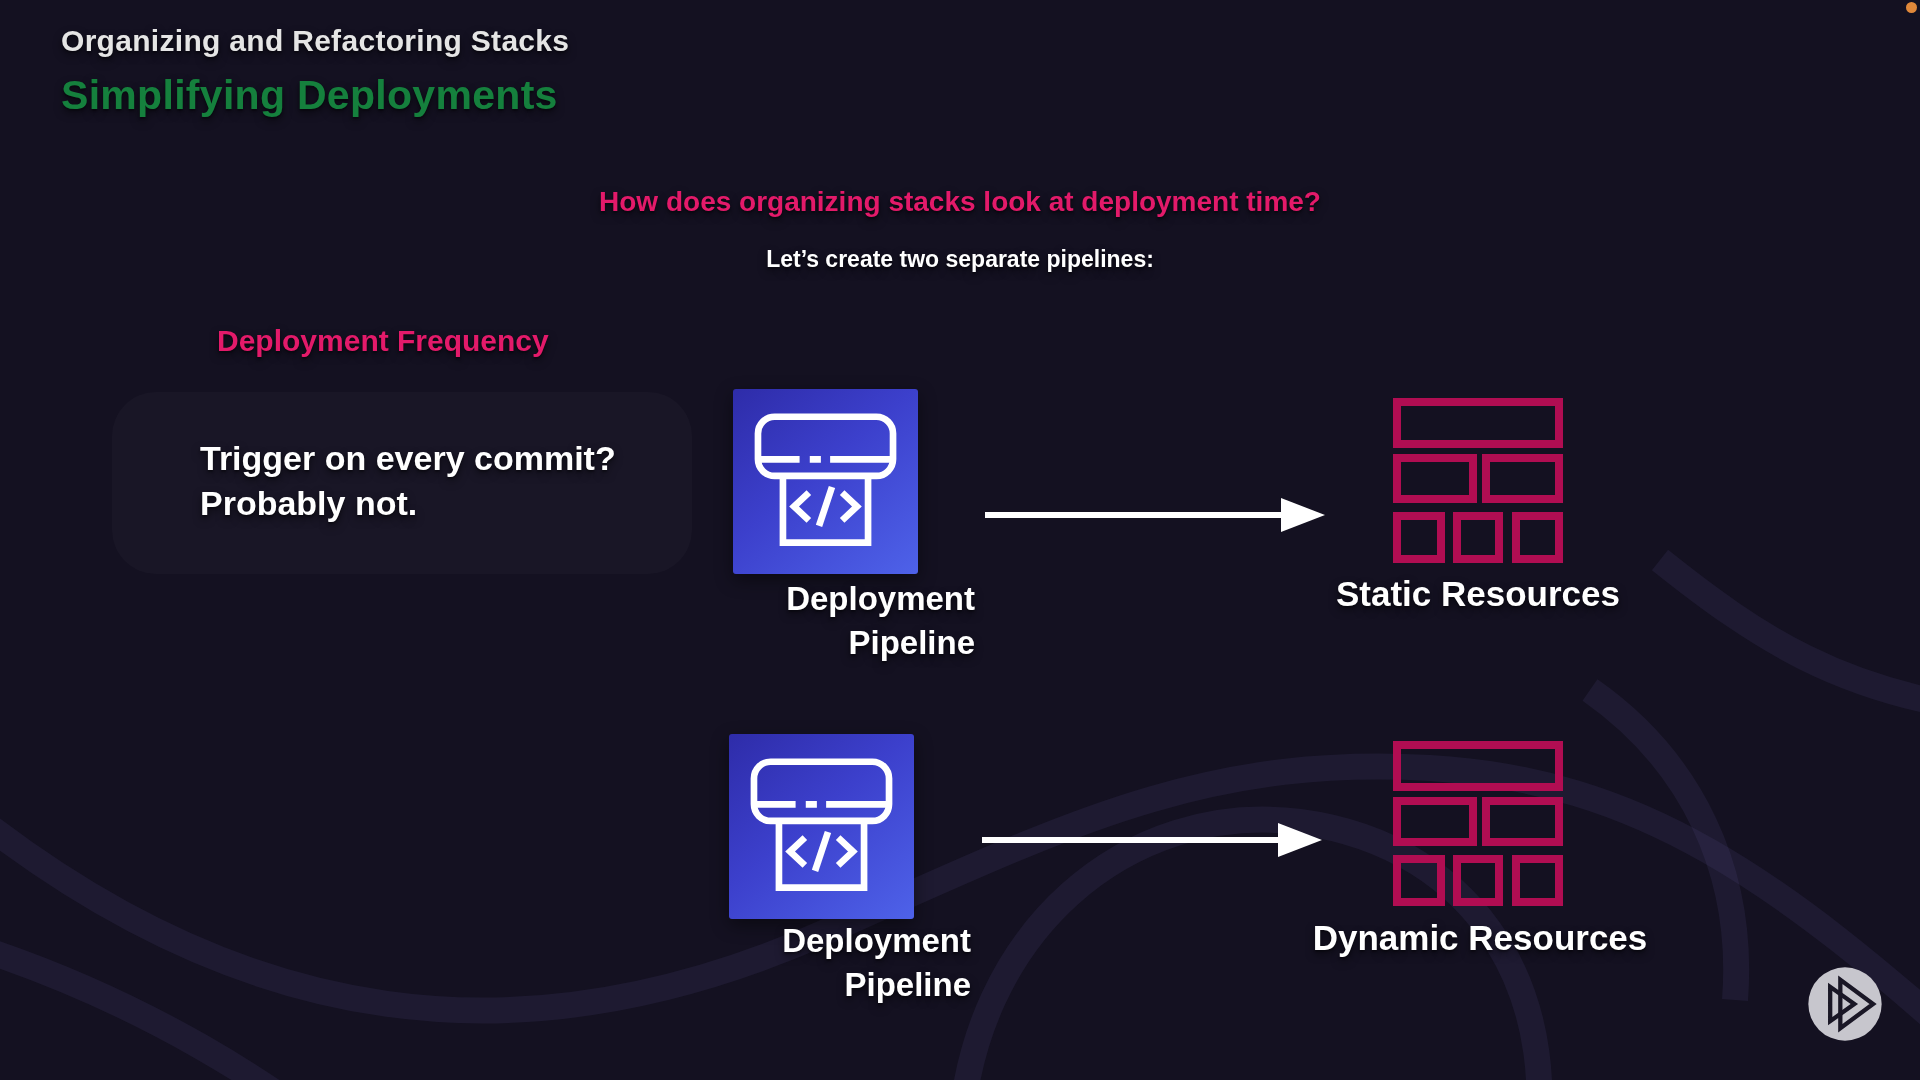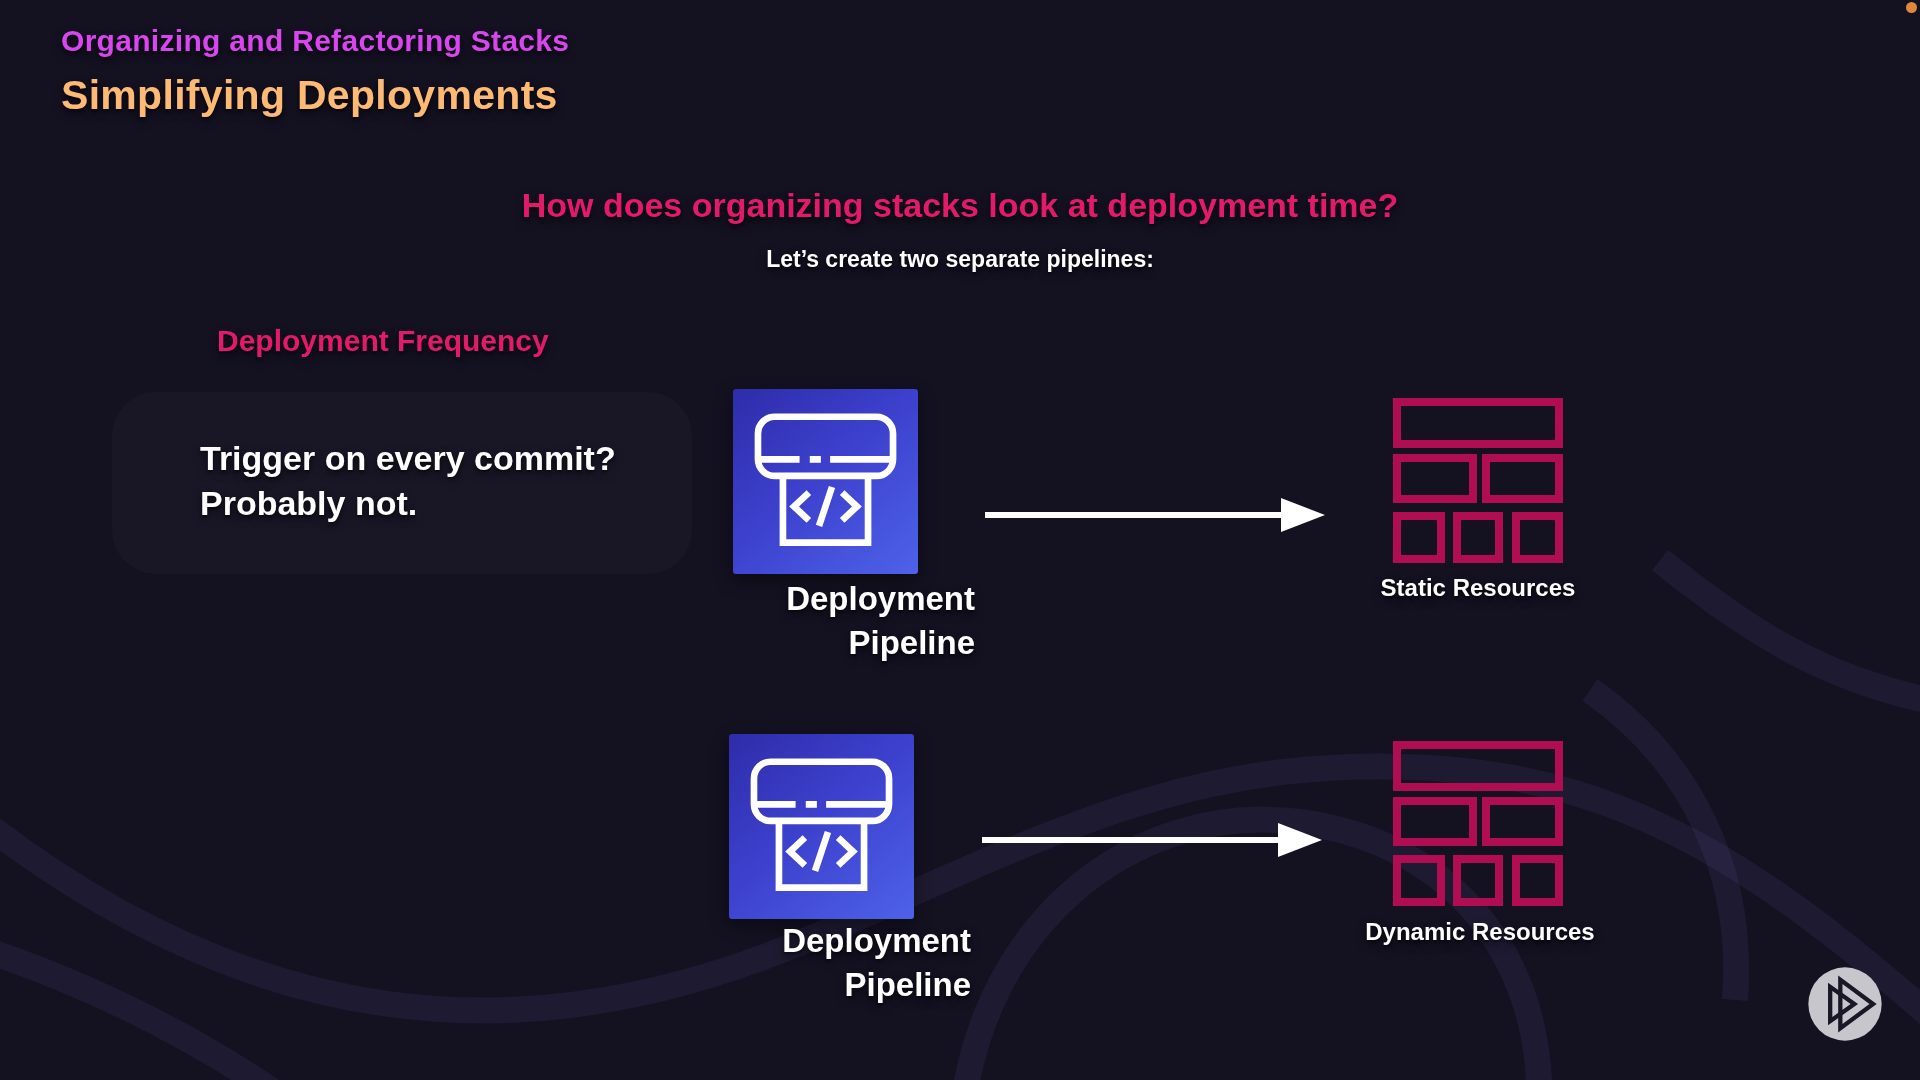--- a/index.html
+++ b/index.html
@@ -6,41 +6,41 @@
   .slide{
     position:relative;
     width:1920px;height:1080px;
     overflow:hidden;
     background:#141121;
     font-family:"Liberation Sans","DejaVu Sans",sans-serif;
     font-weight:700;
   }
   .abs{position:absolute;}
   .shadowed{text-shadow:0 4px 8px rgba(0,0,0,0.55),0 2px 2px rgba(0,0,0,0.35);}
-  .kicker{left:61px;top:24px;font-size:30px;color:#d946ef;letter-spacing:0.3px;}
-  .title{left:61px;top:72px;font-size:41px;color:#fdba74;letter-spacing:0.3px;}
-  .question{left:0;top:186px;width:1920px;text-align:center;font-size:34px;color:#E31A6A;}
+  .kicker{left:61px;top:24px;font-size:30px;color:#e5e5e5;letter-spacing:0.3px;}
+  .title{left:61px;top:72px;font-size:41px;color:#15803d;letter-spacing:0.3px;}
+  .question{left:0;top:186px;width:1920px;text-align:center;font-size:28px;color:#E31A6A;}
   .subtitle{left:0;top:246px;width:1920px;text-align:center;font-size:23px;color:#ffffff;}
   .section-label{left:217px;top:324px;font-size:30px;color:#E31A6A;}
   .note-panel{left:112px;top:392px;width:580px;height:182px;border-radius:44px;background:rgba(255,255,255,0.022);}
   .note{left:200px;top:436px;font-size:34px;line-height:45px;color:#ffffff;white-space:pre-line;}
   .pipeline-icon{width:185px;height:185px;background:linear-gradient(140deg,#2E2CA9 0%,#3C40CC 45%,#4E62E9 100%);border-radius:3px;box-shadow:0 6px 18px rgba(0,0,0,0.45);}
   .pipeline-icon svg{display:block;width:100%;height:100%;}
   .icon1{left:733px;top:389px;}
   .icon2{left:729px;top:734px;}
   .pipe-label{width:300px;text-align:right;font-size:33px;line-height:44px;color:#ffffff;white-space:pre-line;}
   .pipe-label-1{left:675px;top:577px;}
   .pipe-label-2{left:671px;top:919px;}
   .arrow{height:36px;}
   .arrow1{left:985px;top:497px;}
   .arrow2{left:982px;top:822px;}
   .bricks{width:170px;}
   .bricks1{left:1393px;top:398px;height:165px;}
   .bricks2{left:1393px;top:740px;height:167px;}
-  .res-label{width:420px;text-align:center;font-size:24px;color:#ffffff;}
+  .res-label{width:420px;text-align:center;font-size:35px;color:#ffffff;}
   .res-label-1{left:1268px;top:574px;}
   .res-label-2{left:1270px;top:918px;}
   .logo{left:1806px;top:965px;width:78px;height:78px;}
   .rec-dot{left:1906px;top:2px;width:11px;height:11px;border-radius:50%;background:#E0883A;}
   .waves{left:0;top:0;width:1920px;height:1080px;pointer-events:none;}
 </style>
 </head>
 <body>
 
 <div class="slide">

